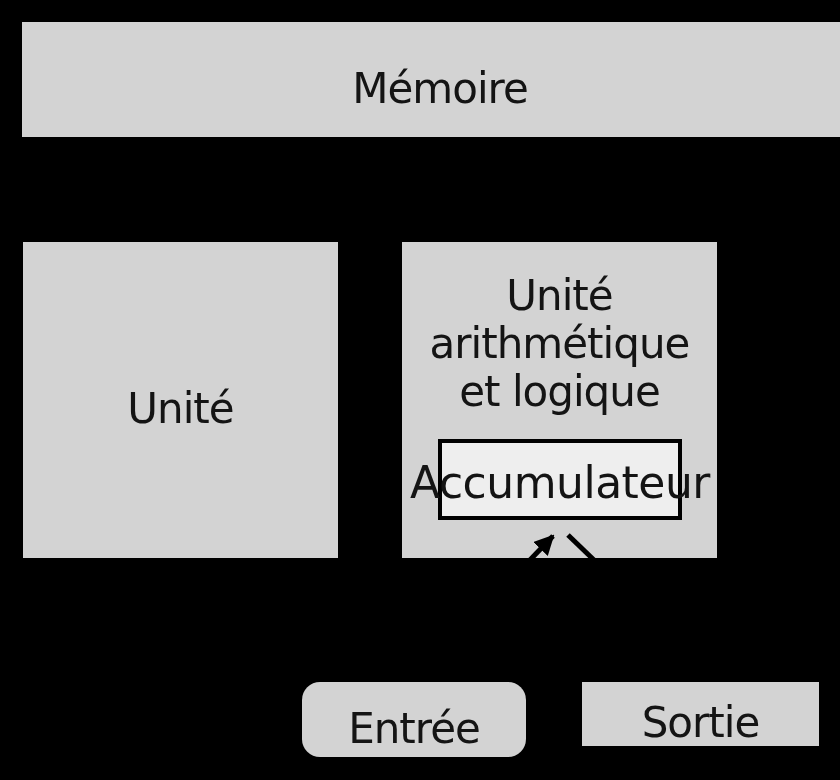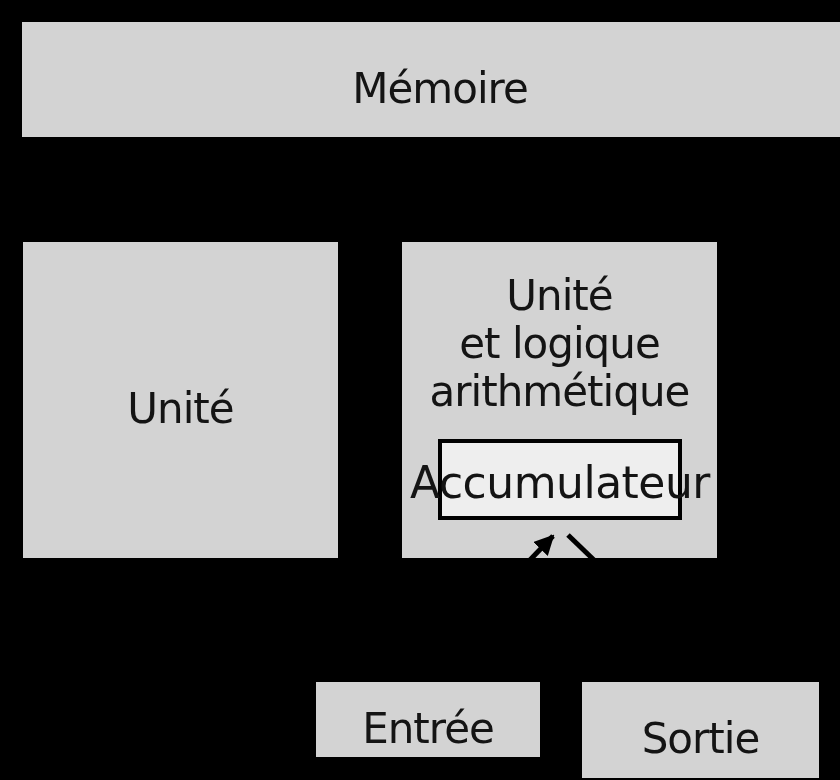--- a/index.html
+++ b/index.html
@@ -21,22 +21,22 @@
     position:absolute;
     background:var(--color-box-fill);
     display:flex;align-items:center;justify-content:center;
     font-size:42px;letter-spacing:-1px;line-height:48px;
     text-align:center;
   }
   .memory   {left:22px;  top:22px;  width:836px; height:115px; padding-top:18px;}
   .control  {left:23px;  top:242px; width:315px; height:316px; padding-top:18px; flex-direction:column;}
   .alu      {left:402px; top:242px; width:315px; height:316px; padding-top:30px;
              justify-content:flex-start; align-items:center; flex-direction:column;}
-  .input-box{left:316px; top:682px; width:224px; height:75px; padding-top:18px;}
-  .output-box{left:582px;top:682px; width:237px; height:96px; padding-top:18px;}
+  .input-box{left:302px; top:682px; width:224px; height:75px; padding-top:18px;border-radius:18px;}
+  .output-box{left:582px;top:682px; width:237px; height:64px; padding-top:18px;}
   .line{display:block;}
   .accumulator{
     position:absolute;left:438px;top:439px;width:244px;height:81px;
     background:var(--color-accumulator-fill);
     border:4px solid var(--color-stroke);
     display:flex;align-items:center;justify-content:center;
     font-size:44px;letter-spacing:-0.5px;padding-top:6px;
   }
   .arrows{position:absolute;left:0;top:0;width:840px;height:780px;pointer-events:none;}
   .arrow-line{stroke:var(--color-stroke);stroke-width:5;fill:none;}
@@ -50,22 +50,22 @@
   <div class="box memory">
     <span class="line">Mémoire</span>
   </div>
 
   <div class="box control">
     <span class="line">Unité</span>
   </div>
 
   <div class="box alu">
     <span class="line">Unité</span>
+    <span class="line">arithmétique</span>
     <span class="line">et logique</span>
-    <span class="line">arithmétique</span>
   </div>
 
   <div class="accumulator">
     <span>Accumulateur</span>
   </div>
 
   <div class="box input-box">
     <span class="line">Entrée</span>
   </div>
 

